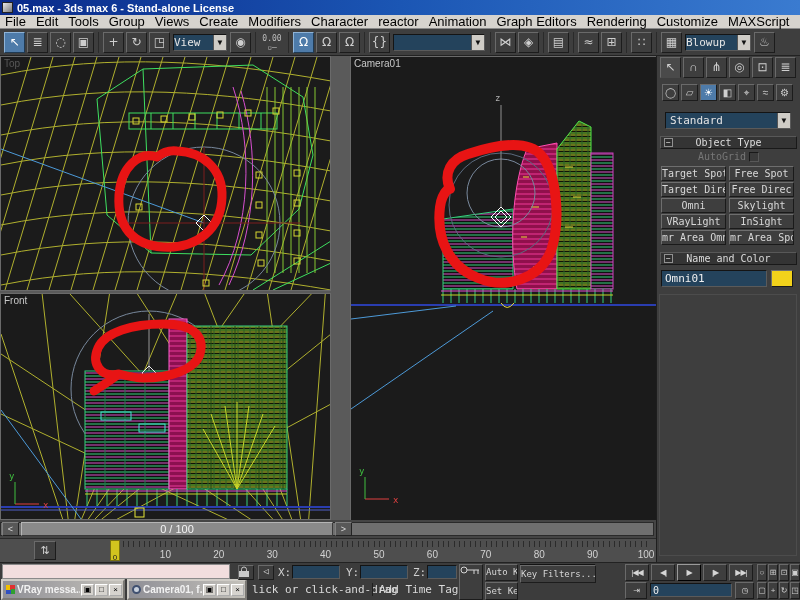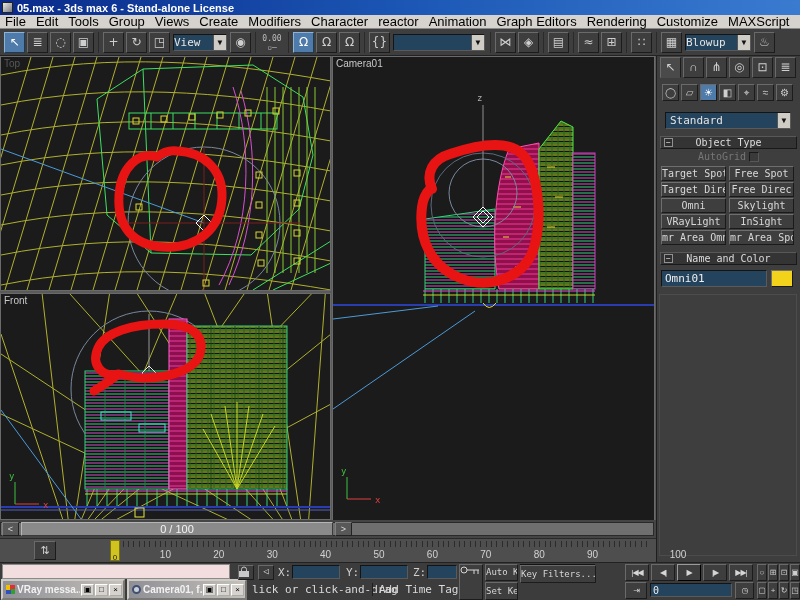--- a/index.html
+++ b/index.html
@@ -249,21 +249,21 @@
         <path d="M118,80 C100,84 90,70 97,54 C104,38 132,30 162,30 C192,30 204,42 199,60 C194,76 168,84 142,84 C134,84 126,82 118,80 C110,86 101,92 93,97" stroke="#e81414" stroke-width="9" stroke-linecap="round" stroke-linejoin="round" fill="none"></path>
         <g>
           <line x1="14" y1="210" x2="38" y2="210" stroke="#e04040"></line>
             <line x1="14" y1="210" x2="14" y2="188" stroke="#40c040"></line>
           <text x="42" y="214" fill="#e04040" font-size="9" font-family="DejaVu Sans Mono, monospace">x</text>
           <text x="8" y="185" fill="#40c040" font-size="9" font-family="DejaVu Sans Mono, monospace">y</text>
         </g>
       </svg>
     </div>
 
-    <div class="vp" style="left:332px;top:0;width:323px;height:524px">
+    <div class="vp" style="left:350px;top:0;width:323px;height:524px">
       <div class="vplabel">Camera01</div>
       <svg width="321" height="462" viewBox="0 0 321 462">
         <defs>
           <pattern id="ca" width="5" height="6" patternUnits="userSpaceOnUse">
             <rect width="5" height="6" fill="#101010"></rect>
             <line x1="0" y1="1" x2="5" y2="1" stroke="#d84fc8"></line>
             <line x1="0" y1="4" x2="5" y2="4" stroke="#35d07c"></line>
           </pattern>
           <pattern id="cb" width="6" height="5" patternUnits="userSpaceOnUse">
             <rect width="6" height="5" fill="#101408"></rect>
@@ -470,21 +470,21 @@
         <i style="left: 646px;"></i>
         <b style="left: 165.4px;">10</b>
         <b style="left: 218.8px;">20</b>
         <b style="left: 272.2px; text-align: right;">30</b>
         <b style="left: 325.6px;">40</b>
         <b style="left: 379px;">50</b>
         <b style="left: 432.4px;">60</b>
         <b style="left: 485.8px;">70</b>
         <b style="left: 539.2px;">80</b>
         <b style="left: 592.6px;">90</b>
-        <b style="left: 678px; text-align: right;">100</b>
+        <b style="left: 646px; text-align: right;">100</b>
       </div>
     <div class="mcebtn">⇅</div>
     <div class="fmarker">0</div>
   </div>
 
   <div class="statusbar">
     <div class="listener"></div>
 
     <div class="miniwin" style="left:1px;width:124px">
       <span class="mwicon" style="background:conic-gradient(#e03030 0 25%,#30a030 0 50%,#3050c0 0 75%,#f0c000 0)"></span>

